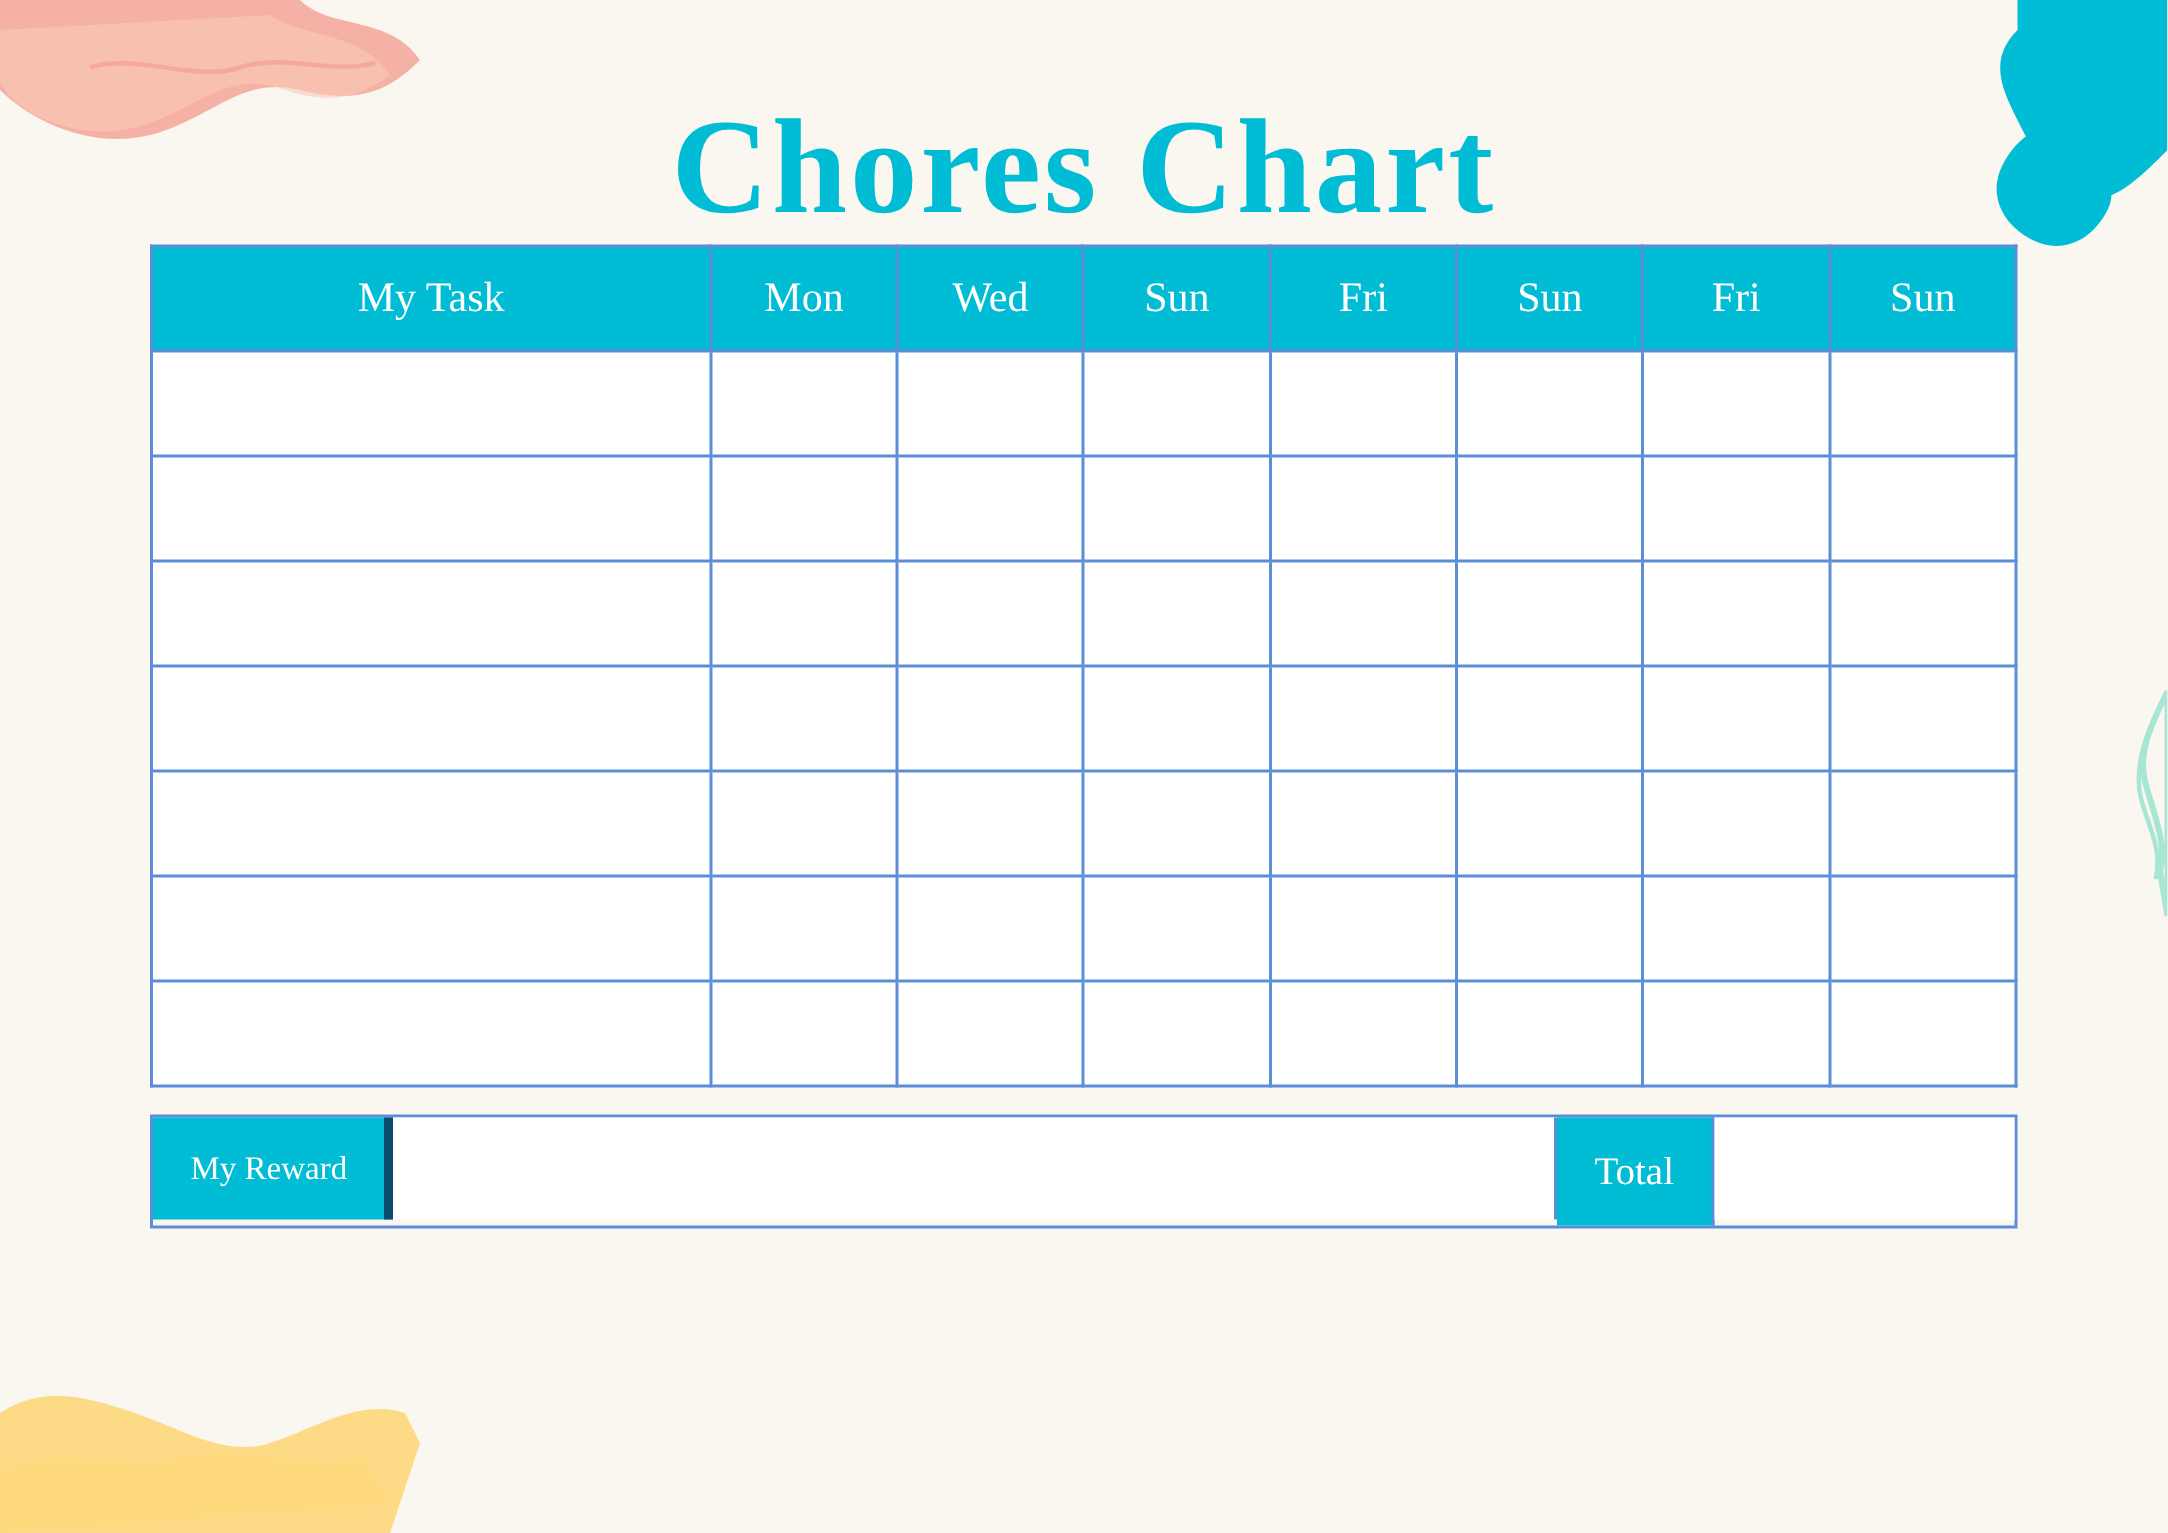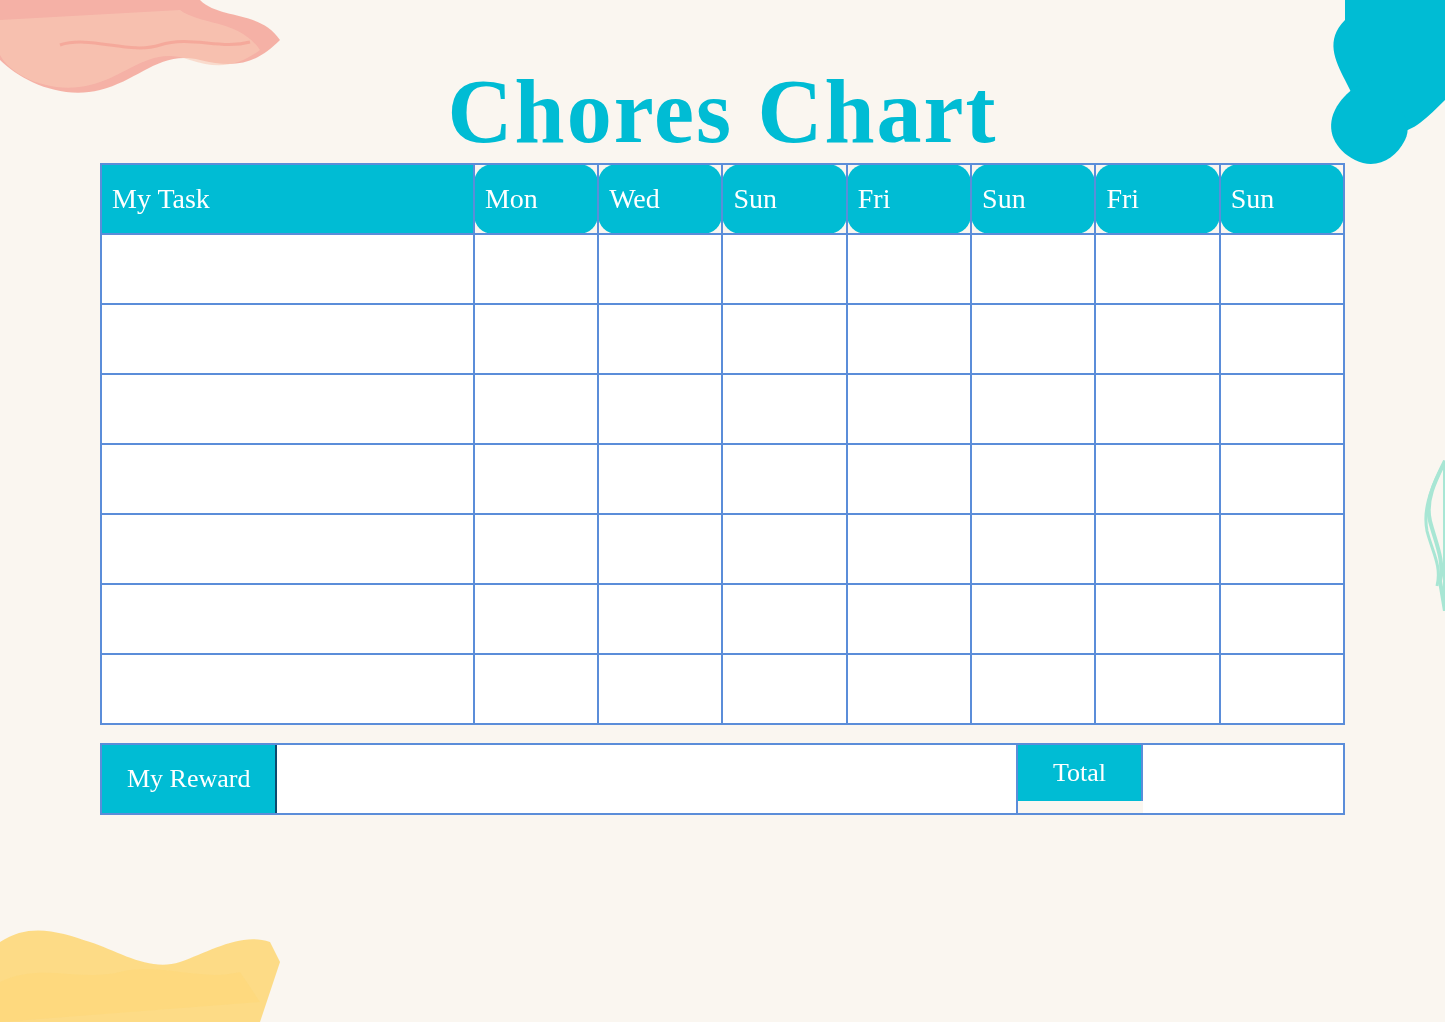--- a/index.html
+++ b/index.html
@@ -74,75 +74,74 @@
       border: 2px solid #5b8dd9;
       margin-bottom: 20px;
     }
 
     .chores-table th {
       background-color: #00bcd4;
       color: white;
       font-size: 28px;
       font-weight: normal;
       padding: 18px 10px;
-      text-align: left;
+      text-align: center;
       border: 2px solid #5b8dd9;
     }
 
     .chores-table th.task-header {
       width: 30%;
     }
 
     .chores-table th.day-header {
       width: 10%;
-      border-radius: 19px;
     }
 
     .chores-table td {
       border: 2px solid #5b8dd9;
       height: 70px;
       background-color: white;
     }
 
     .bottom-section {
       display: flex;
       width: 100%;
       border: 2px solid #5b8dd9;
       margin-top: -2px;
     }
 
     .bottom-cell-reward-label {
+      background-color: #00bcd4;
+      color: white;
+      font-size: 22px;
+      padding: 0 25px;
+      display: flex;
+      align-items: center;
+      white-space: nowrap;
+      border-right: 6px solid #0c4a6e;
+      height: 68px;
+    }
+
+    .bottom-cell-reward-value {
+      flex: 1;
+      background-color: white;
+      border-right: 2px solid #5b8dd9;
+      height: 68px;
+    }
+
+    .bottom-cell-total-label {
       background-color: #00bcd4;
       color: white;
       font-size: 26px;
       padding: 0 25px;
       display: flex;
       align-items: center;
       white-space: nowrap;
-      border-right: 2px solid #0c4a6e;
-      height: 68px;
-    }
-
-    .bottom-cell-reward-value {
-      flex: 1;
-      background-color: white;
       border-right: 2px solid #5b8dd9;
-      height: 68px;
-    }
-
-    .bottom-cell-total-label {
-      background-color: #00bcd4;
-      color: white;
-      font-size: 26px;
-      padding: 0 35px;
-      display: flex;
-      align-items: center;
-      white-space: nowrap;
-      border-right: 2px solid #5b8dd9;
-      height: 56px;
+      height: 72px;
     }
 
     .bottom-cell-total-value {
       width: 200px;
       background-color: white;
       height: 68px;
     }
   </style>
 </head>
 <body>

